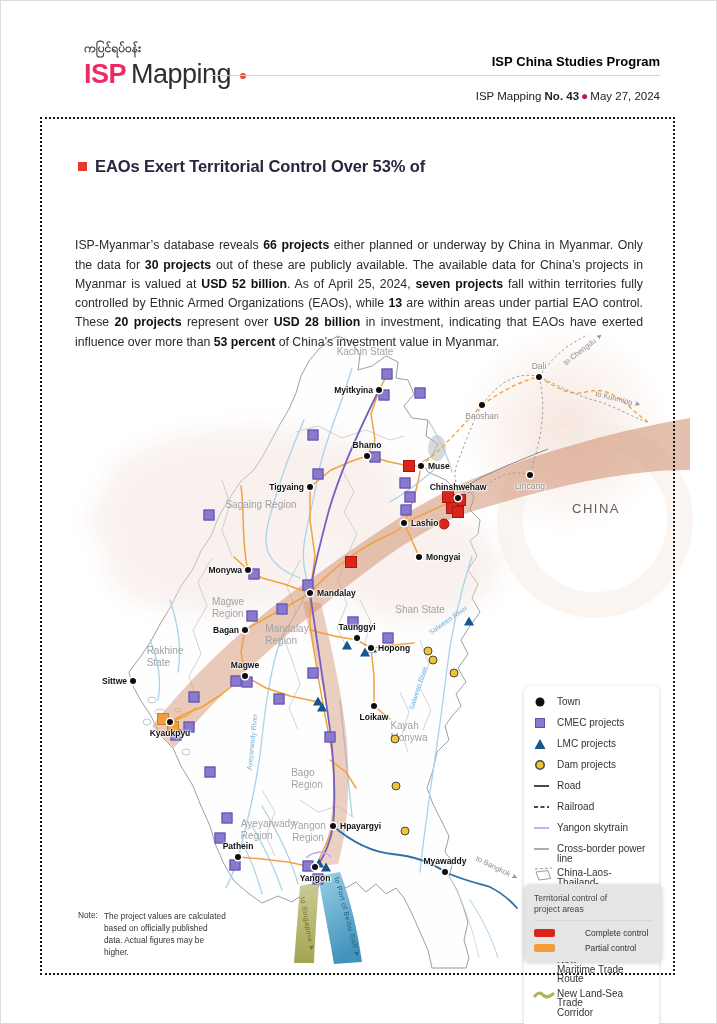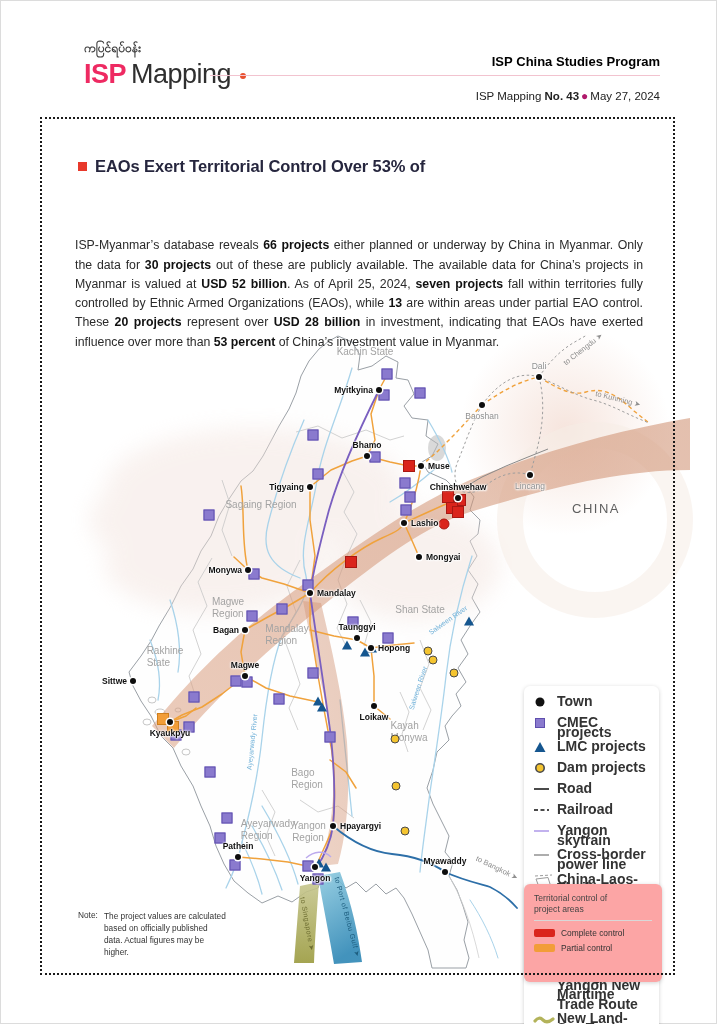--- a/index.html
+++ b/index.html
@@ -53,28 +53,28 @@
   .town-lab.cn{color:#8f8f8f;font-weight:500;}
   .town-lab.l{right:6px;top:-5px;}
   .town-lab.r{left:7px;top:-5px;}
   .town-lab.t{bottom:6px;left:0;transform:translateX(-50%);}
   .town-lab.b{top:6px;left:0;transform:translateX(-50%);}
   
   .legend-box{position:absolute;left:524px;top:686px;width:118px;background:#fff;border-radius:6px;
               box-shadow:0 1px 4px rgba(0,0,0,0.18);padding:9px 8px 8px 9px;z-index:5;}
   .leg-row{display:flex;align-items:flex-start;margin-bottom:3px;}
   .leg-sym{width:24px;flex:none;margin-top:0px;}
-  .leg-lab{font-size:14px;line-height:9.6px;color:#333;white-space:pre-line;padding-top:2px;font-weight:bold;}
-  .control-box{position:absolute;left:524px;top:884px;width:118px;background:#fca5a5;border-radius:6px;
-               box-shadow:0 1px 4px rgba(0,0,0,0.18);padding:9px 10px 24px 10px;z-index:5;}
+  .leg-lab{font-size:10px;line-height:9.6px;color:#333;white-space:pre-line;padding-top:2px;}
+  .control-box{position:absolute;left:524px;top:884px;width:118px;background:#e5e5e5;border-radius:6px;
+               box-shadow:0 1px 4px rgba(0,0,0,0.18);padding:9px 10px 4px 10px;z-index:5;}
   .control-title{font-size:8.6px;line-height:10.5px;color:#444;white-space:pre-line;}
   .control-hr{border:none;border-top:1px solid #d8d8d8;margin:6px 0 7px 0;}
   .ctrl-row{display:flex;align-items:center;margin-bottom:5px;}
   .ctrl-swatch{width:21px;height:8px;border-radius:2px;flex:none;margin-right:6px;}
-  .ctrl-lab{font-size:8.4px;color:#333;}
+  .ctrl-lab{font-size:8.4px;color:#333;margin-left:24px;}
   
   .note{position:absolute;left:78px;top:910px;z-index:5;display:flex;}
   .note-label{font-size:8.3px;color:#333;width:26px;flex:none;}
   .note-text{font-size:8.3px;color:#333;width:122px;line-height:12px;}
 </style>
 </head>
 <body>
 
 <div class="page">
 

